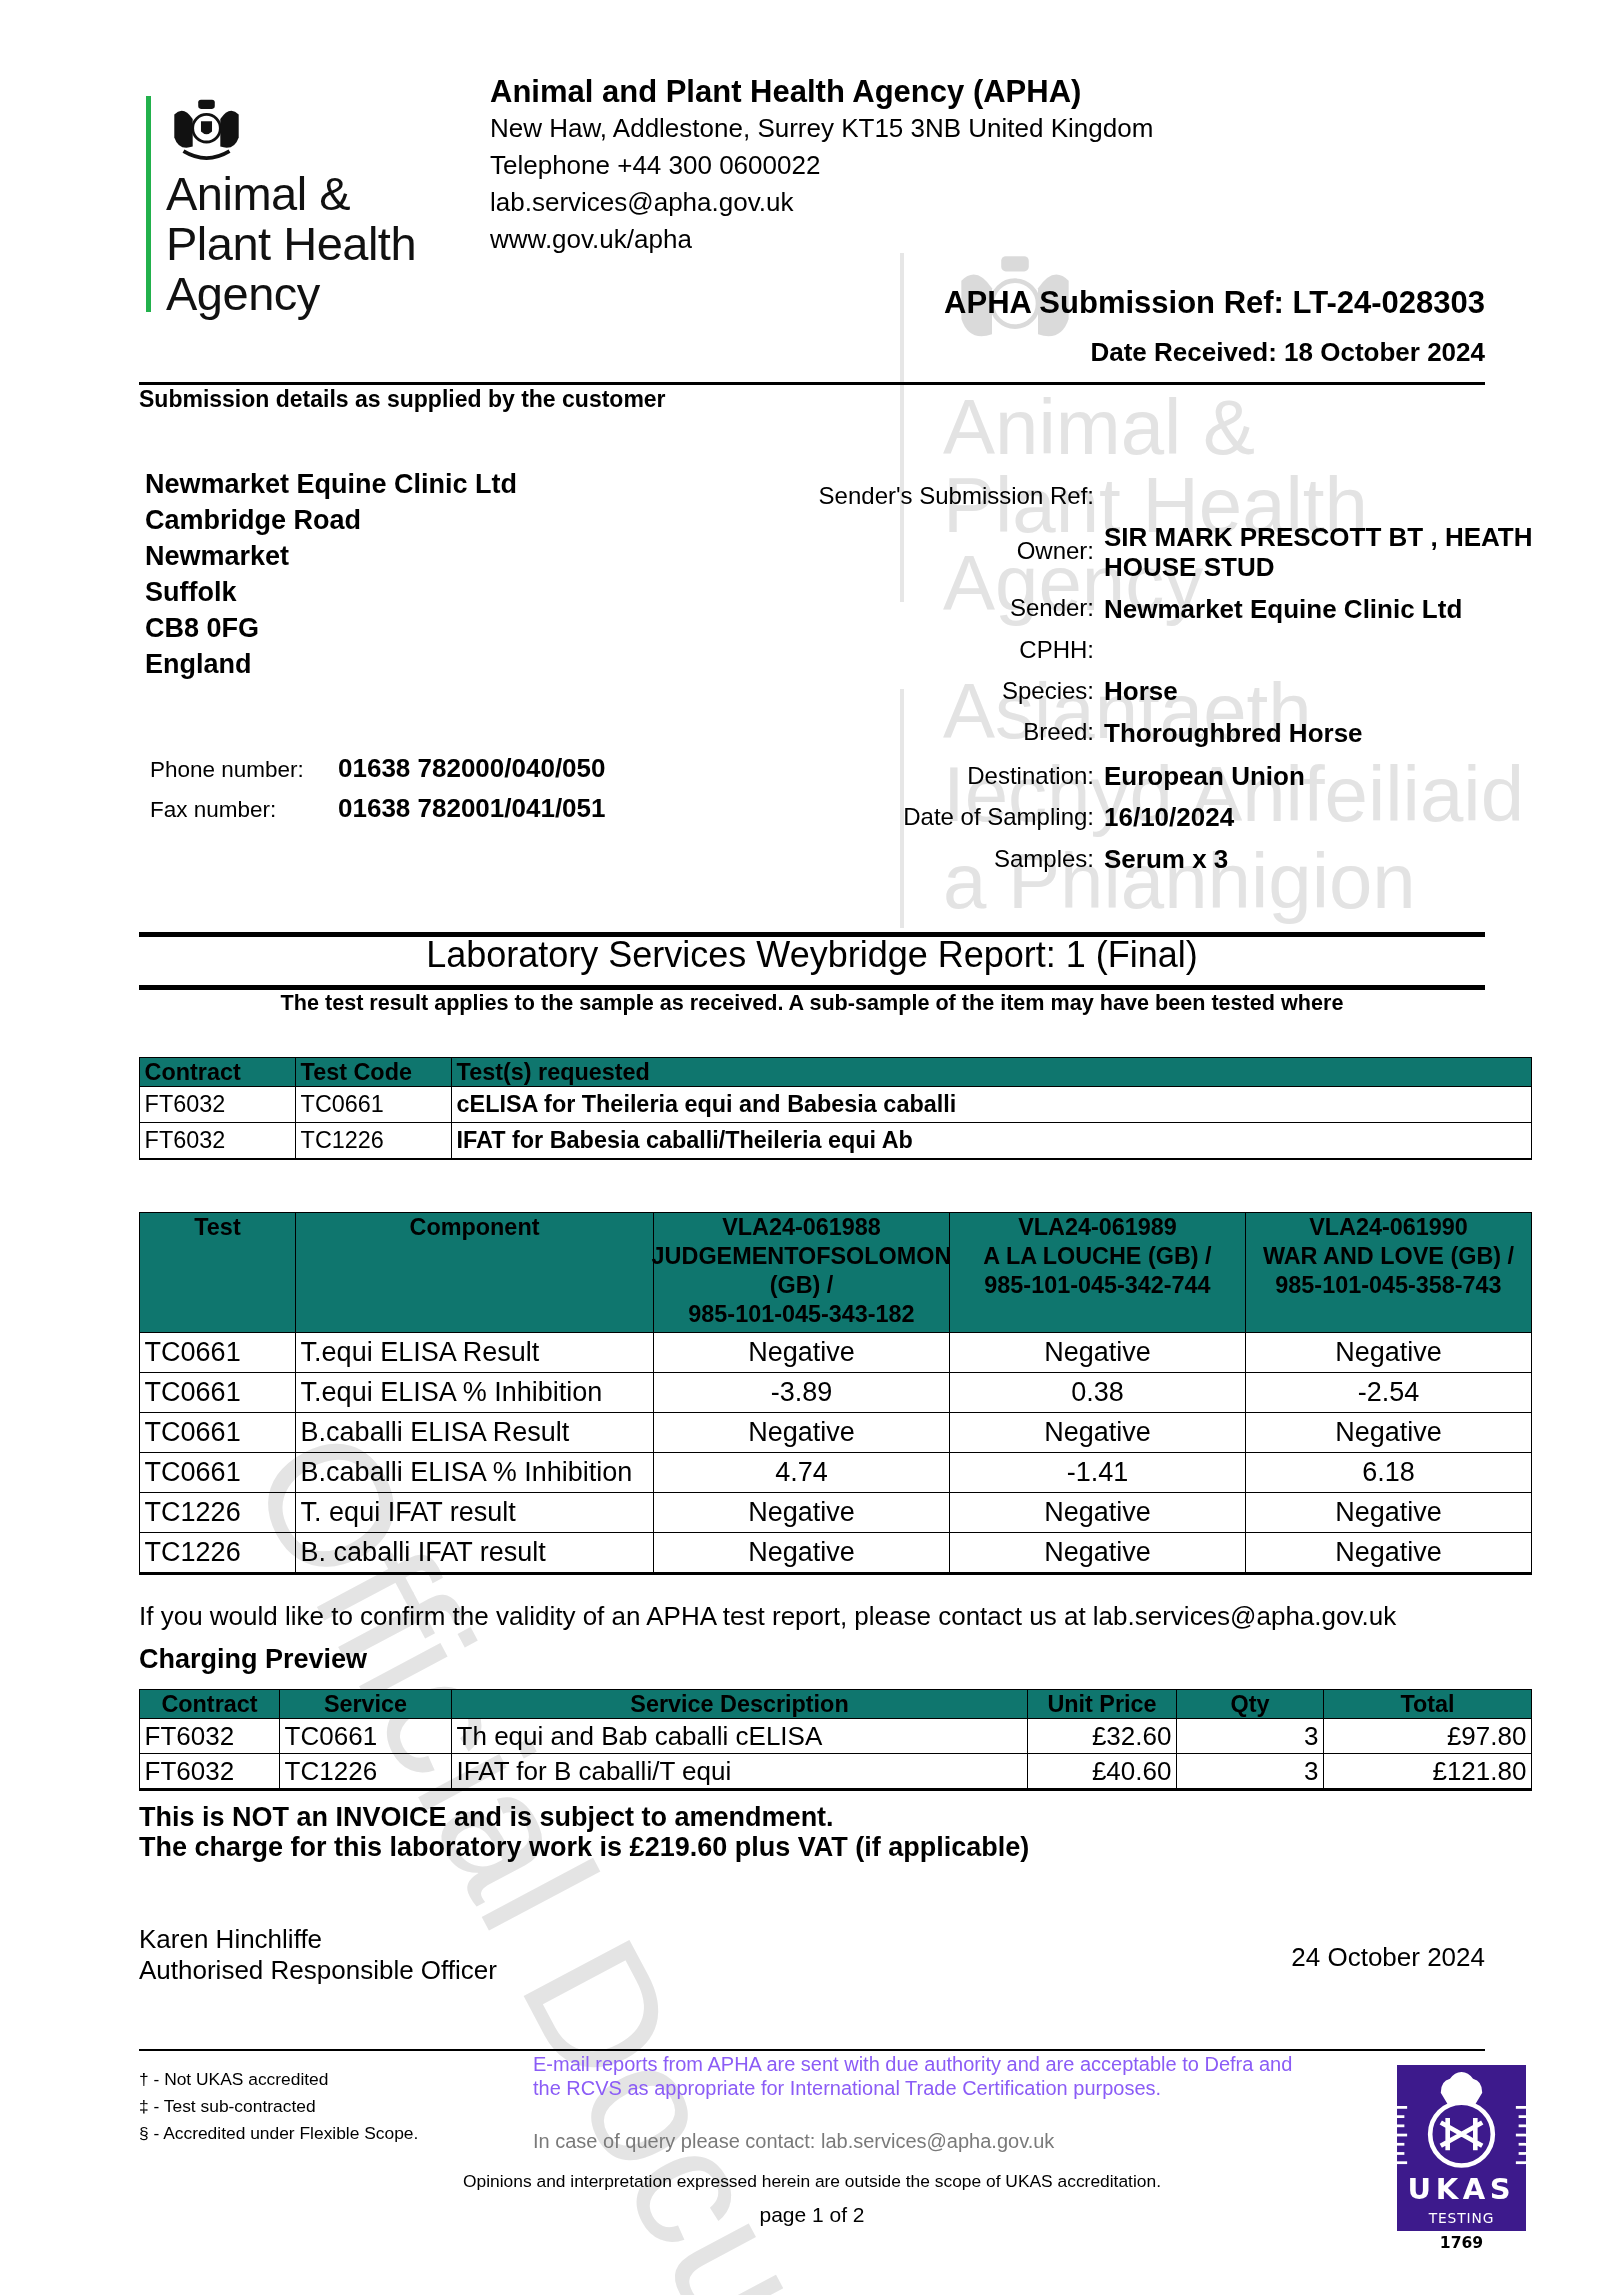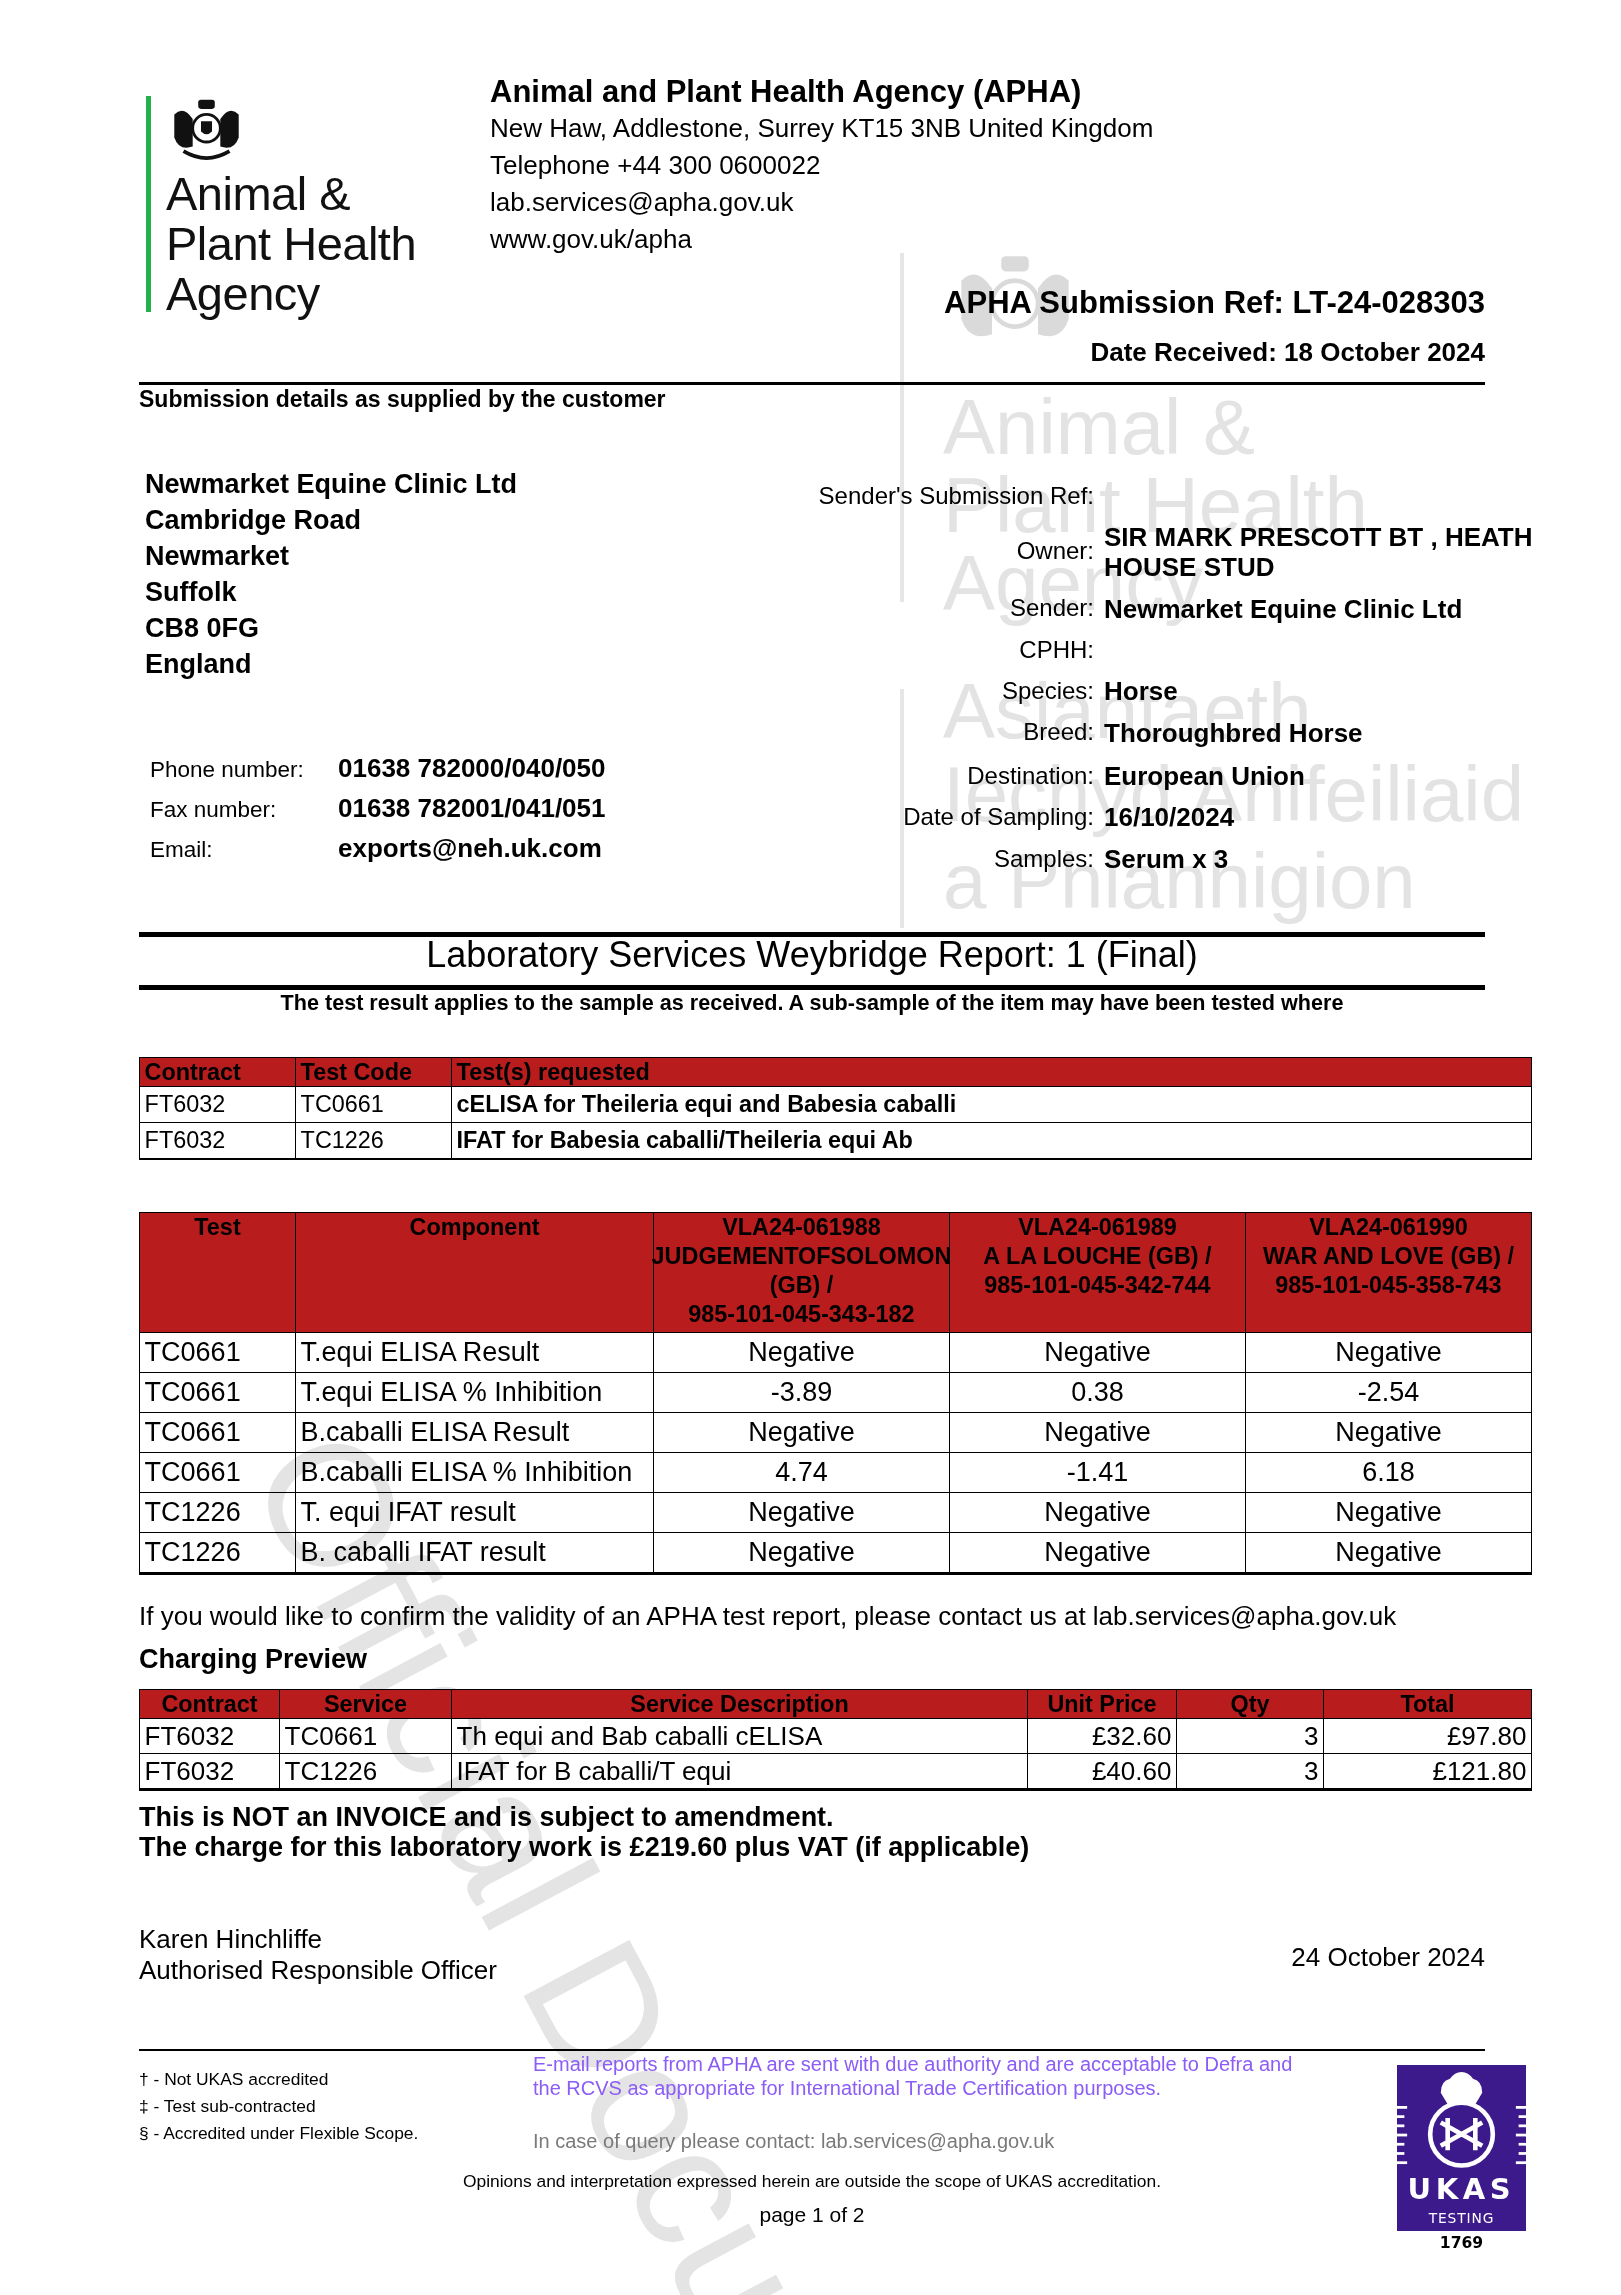--- a/index.html
+++ b/index.html
@@ -35,21 +35,21 @@
   .contact td { padding:0; vertical-align:baseline; }
   .contact .lbl { width:186px; }
   .contact .val { font-weight:bold; font-size:26px; }
 
   .thick-rule { height:4.6px; background:#000; left:139px; width:1346px; }
   .report-title { left:139px; width:1346px; top:934px; text-align:center; font-size:36px; font-weight:normal; }
   .disclaimer { left:139px; width:1346px; top:989px; text-align:center; font-size:21.6px; font-weight:bold; line-height:28.5px; }
 
   table.grid { border-collapse:collapse; position:absolute; }
   table.grid td, table.grid th { border:0.9px solid #000; padding:0 4.6px; }
-  table.grid th { background:#b91c1c; font-weight:bold; }
+  table.grid th { background:#0f766e; font-weight:bold; }
 
   .t1 { left:139px; top:1057px; width:1393px; font-size:23.4px; }
   .t1 th { text-align:left; height:27.5px; line-height:26px; border-top:2.8px solid #000; border-bottom:2.8px solid #000; }
   .t1 td { height:35px; line-height:32px; }
   .t1 tr:last-child td { border-bottom:2.8px solid #000; }
 
   .t2 { left:139px; top:1212px; width:1393px; font-size:27px; }
   .t2 th { text-align:center; vertical-align:top; font-size:23.4px; line-height:29px; padding-top:1.8px; height:119px; border-top:3.7px solid #000; border-bottom:3.7px solid #000; }
   .t2 td { height:39px; line-height:39px; }
   .t2 td.c { text-align:center; }
@@ -139,24 +139,20 @@
 
 <table class="abs contact">
   <tbody>
       <tr>
         <td class="lbl">Phone number:</td>
         <td class="val">01638 782000/040/050</td>
       </tr>
   <tr>
         <td class="lbl">Fax number:</td>
         <td class="val">01638 782001/041/051</td>
-      </tr>
-  <tr>
-        <td class="lbl">Email:</td>
-        <td class="val">exports@neh.uk.com</td>
       </tr>
 </tbody>
   </table>
 
 <div class="abs" style="left:780px; top:482px; width:314px; font-size:24px;">
   <div style="position:absolute; right:0; top:0; white-space:nowrap;">Sender's Submission Ref:</div>
   <div style="position:absolute; right:0; top:55px;">Owner:</div>
   <div style="position:absolute; right:0; top:112px;">Sender:</div>
   <div style="position:absolute; right:0; top:154px;">CPHH:</div>
   <div style="position:absolute; right:0; top:195px;">Species:</div>

